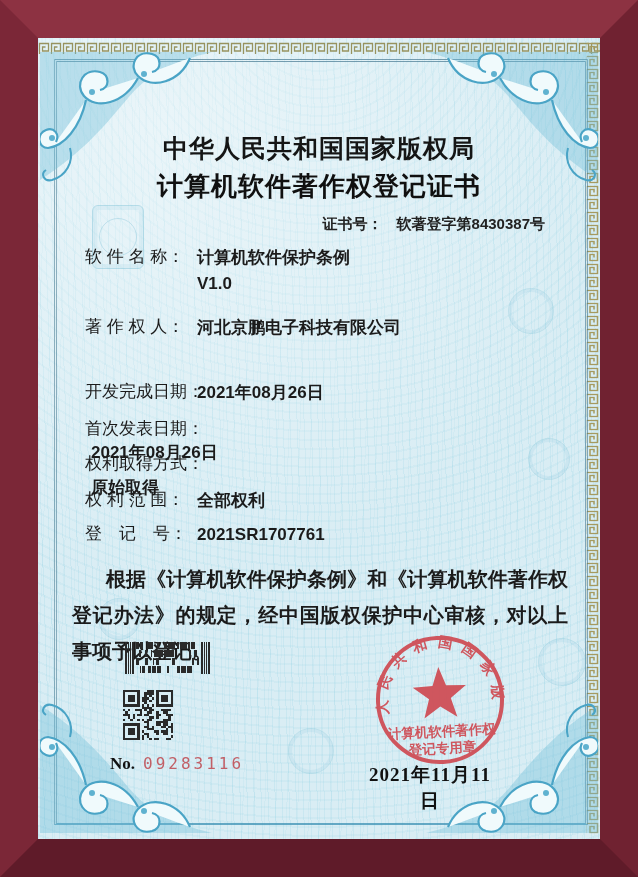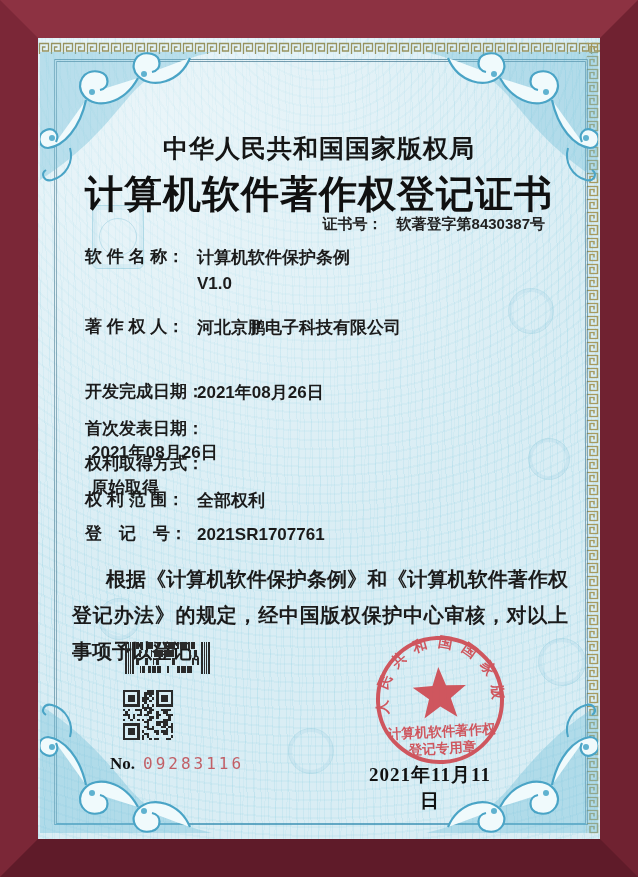--- a/index.html
+++ b/index.html
@@ -60,30 +60,30 @@
   .content{position:absolute;inset:0;color:#1c1c1c;}
 
   .authority{
     position:absolute;top:94px;left:0;width:100%;text-align:center;
     font-family:"Liberation Serif","DejaVu Serif",serif;
     font-size:25px;font-weight:bold;letter-spacing:1px;color:#151515;
   }
   .cert-title{
     position:absolute;top:131px;left:0;width:100%;text-align:center;
     font-family:"Liberation Serif","DejaVu Serif",serif;
-    font-size:38px;font-weight:bold;letter-spacing:1px;color:#101010;
+    font-size:26px;font-weight:bold;letter-spacing:1px;color:#101010;
   }
   .cert-no{
     position:absolute;top:177px;right:55px;
     font-size:15px;font-weight:bold;color:#222;
   }
   .cert-no .val{margin-left:14px;margin-top:25px;}
 
   .field-row{position:absolute;left:47px;display:flex;align-items:flex-start;}
-  .field-label{display:inline-block;width:106px;font-size:17px;font-weight:bold;color:#1b1b1b;white-space:nowrap;}
+  .field-label{display:inline-block;width:106px;font-size:17px;font-weight:normal;color:#1b1b1b;white-space:nowrap;}
   .field-value{margin-left:6px;font-size:17px;font-weight:bold;color:#1b1b1b;line-height:26px;white-space:pre-line;}
 
   .statement{
     position:absolute;top:523px;left:34px;width:496px;
     font-size:20px;font-weight:600;line-height:36px;color:#1b1b1b;
     text-align:justify;text-indent:34px;
   }
 
   .barcode{position:absolute;left:87px;top:604px;width:85px;height:32px;}
   .qrcode{position:absolute;left:85px;top:652px;width:50px;height:50px;}

